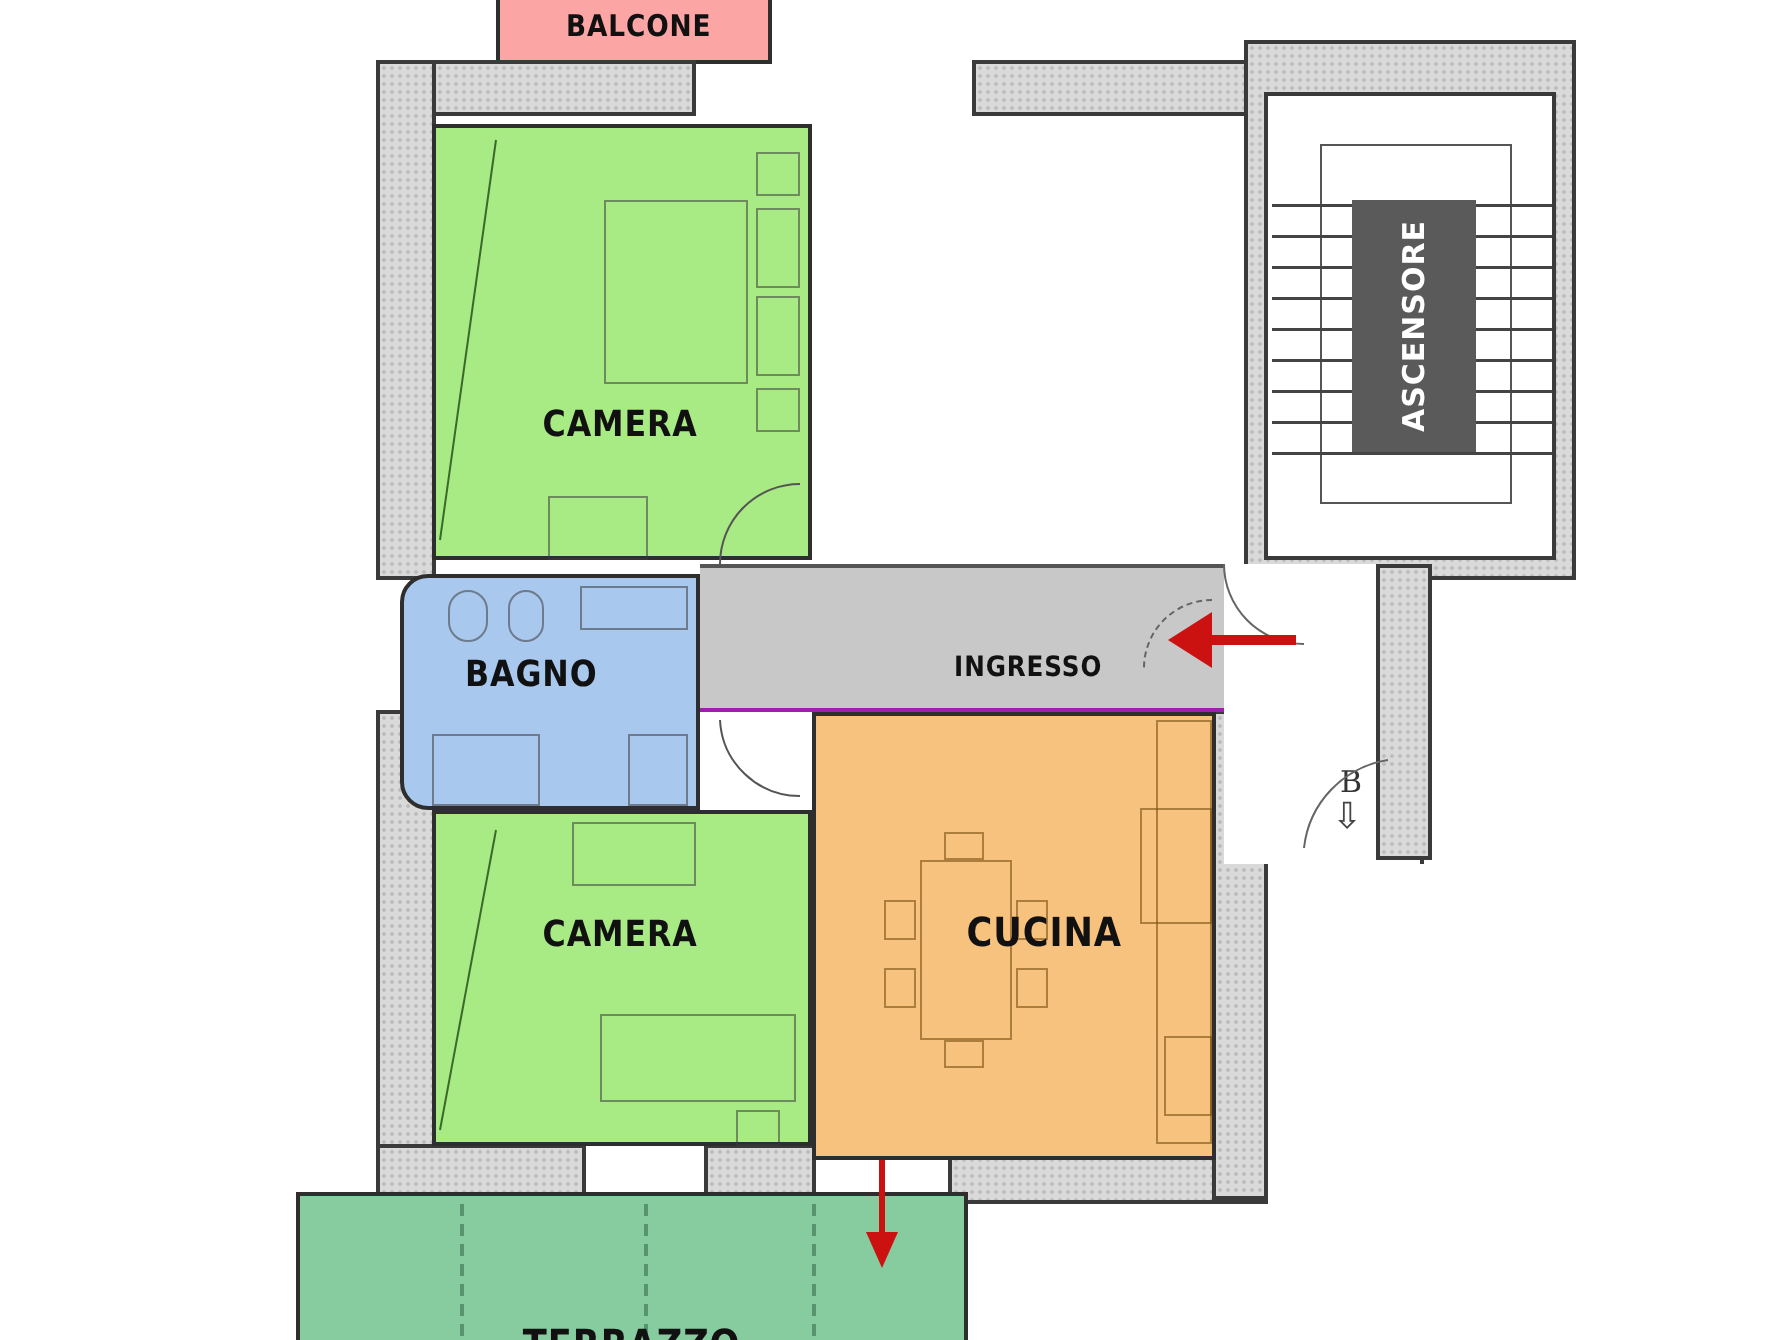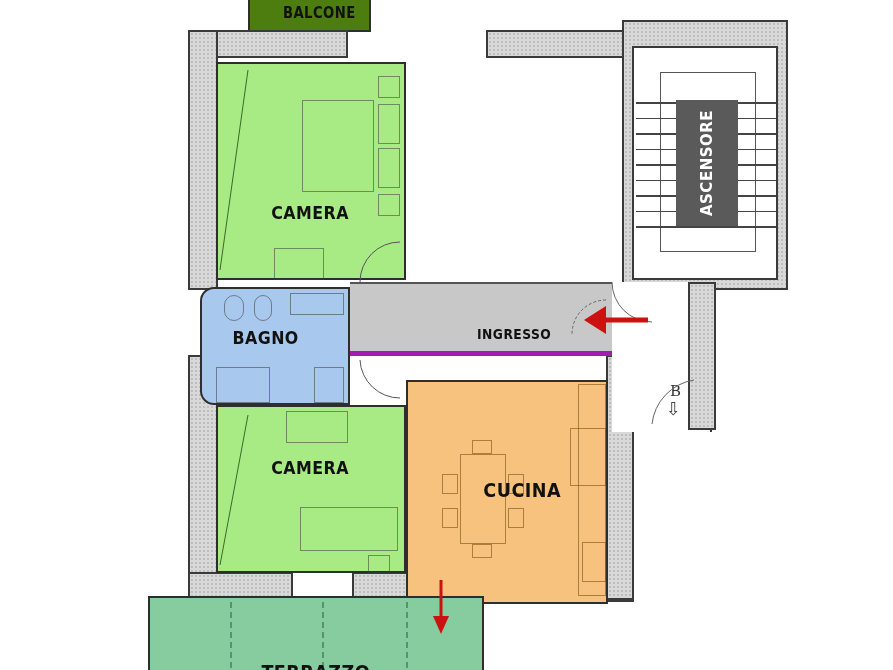--- a/index.html
+++ b/index.html
@@ -9,21 +9,21 @@
   .room{border:2px solid #2e2e2e;}
   .label{position:absolute;font-family:"DejaVu Sans",sans-serif;font-weight:bold;color:#111;letter-spacing:0.5px;transform:scaleX(0.88);white-space:nowrap;}
   .furn{position:absolute;box-sizing:border-box;border:1.5px solid rgba(60,60,60,0.55);}
   svg{position:absolute;left:0;top:0;}
 </style>
 </head>
 <body>
 
 <div class="abs" style="left:0;top:0;width:893px;height:670px;">
 
-  <div class="abs" style="left:248px;top:0;width:123px;height:32px;background:#4d7c0f;border:2px solid #2e2e2e;border-top:none;">
+  <div class="abs" style="left:248px;top:0;width:138px;height:32px;background:#fca5a5;border:2px solid #2e2e2e;border-top:none;">
     <span class="label" style="left:28px;top:4px;font-size:15px;">BALCONE</span>
   </div>
 
   <div class="abs wall" style="left:188px;top:30px;width:160px;height:28px;"></div>
   <div class="abs wall" style="left:486px;top:30px;width:140px;height:28px;"></div>
   <div class="abs wall" style="left:188px;top:30px;width:30px;height:260px;"></div>
   <div class="abs wall" style="left:188px;top:355px;width:30px;height:245px;"></div>
   <div class="abs wall" style="left:188px;top:572px;width:105px;height:32px;"></div>
   <div class="abs wall" style="left:352px;top:572px;width:56px;height:32px;"></div>
   <div class="abs wall" style="left:474px;top:572px;width:160px;height:30px;"></div>
@@ -42,32 +42,32 @@
 
   <div class="abs room" style="left:200px;top:287px;width:150px;height:118px;background:#a9c8ee;border-radius:14px 0 0 14px;">
     <div class="furn" style="left:22px;top:6px;width:20px;height:26px;border-radius:10px;"></div>
     <div class="furn" style="left:52px;top:6px;width:18px;height:26px;border-radius:9px;"></div>
     <div class="furn" style="left:88px;top:4px;width:54px;height:22px;"></div>
     <div class="furn" style="left:14px;top:78px;width:54px;height:36px;"></div>
     <div class="furn" style="left:112px;top:78px;width:30px;height:36px;"></div>
     <span class="label" style="left:26px;top:38px;font-size:18px;">BAGNO</span>
   </div>
 
-  <div class="abs" style="left:350px;top:282px;width:262px;height:74px;background:#c8c8c8;border-top:2px solid #555;border-bottom:5px solid #a21caf;">
+  <div class="abs" style="left:350px;top:282px;width:262px;height:74px;background:#c8c8c8;border-top:2px solid #555;border-bottom:2px solid #a21caf;">
     <span class="label" style="left:122px;top:42px;font-size:14px;">INGRESSO</span>
   </div>
 
   <div class="abs room" style="left:216px;top:405px;width:190px;height:168px;background:#a8ea84;">
     <div class="furn" style="left:68px;top:4px;width:62px;height:32px;"></div>
     <div class="furn" style="left:82px;top:100px;width:98px;height:44px;"></div>
     <div class="furn" style="left:150px;top:148px;width:22px;height:18px;"></div>
     <span class="label" style="left:48px;top:50px;font-size:18px;">CAMERA</span>
   </div>
 
-  <div class="abs room" style="left:406px;top:356px;width:202px;height:224px;background:#f7c27d;margin-top:24px;">
+  <div class="abs room" style="left:406px;top:356px;width:202px;height:224px;background:#f7c27d;">
     <div class="furn" style="left:52px;top:72px;width:46px;height:90px;border-color:rgba(120,80,20,0.6);"></div>
     <div class="furn" style="left:64px;top:58px;width:20px;height:14px;border-color:rgba(120,80,20,0.6);"></div>
     <div class="furn" style="left:64px;top:162px;width:20px;height:14px;border-color:rgba(120,80,20,0.6);"></div>
     <div class="furn" style="left:34px;top:92px;width:16px;height:20px;border-color:rgba(120,80,20,0.6);"></div>
     <div class="furn" style="left:34px;top:126px;width:16px;height:20px;border-color:rgba(120,80,20,0.6);"></div>
     <div class="furn" style="left:100px;top:92px;width:16px;height:20px;border-color:rgba(120,80,20,0.6);"></div>
     <div class="furn" style="left:100px;top:126px;width:16px;height:20px;border-color:rgba(120,80,20,0.6);"></div>
     <div class="furn" style="left:170px;top:2px;width:28px;height:212px;border-color:rgba(120,80,20,0.6);"></div>
     <div class="furn" style="left:162px;top:46px;width:36px;height:58px;border-color:rgba(120,80,20,0.6);"></div>
     <div class="furn" style="left:174px;top:160px;width:24px;height:40px;border-color:rgba(120,80,20,0.6);"></div>

